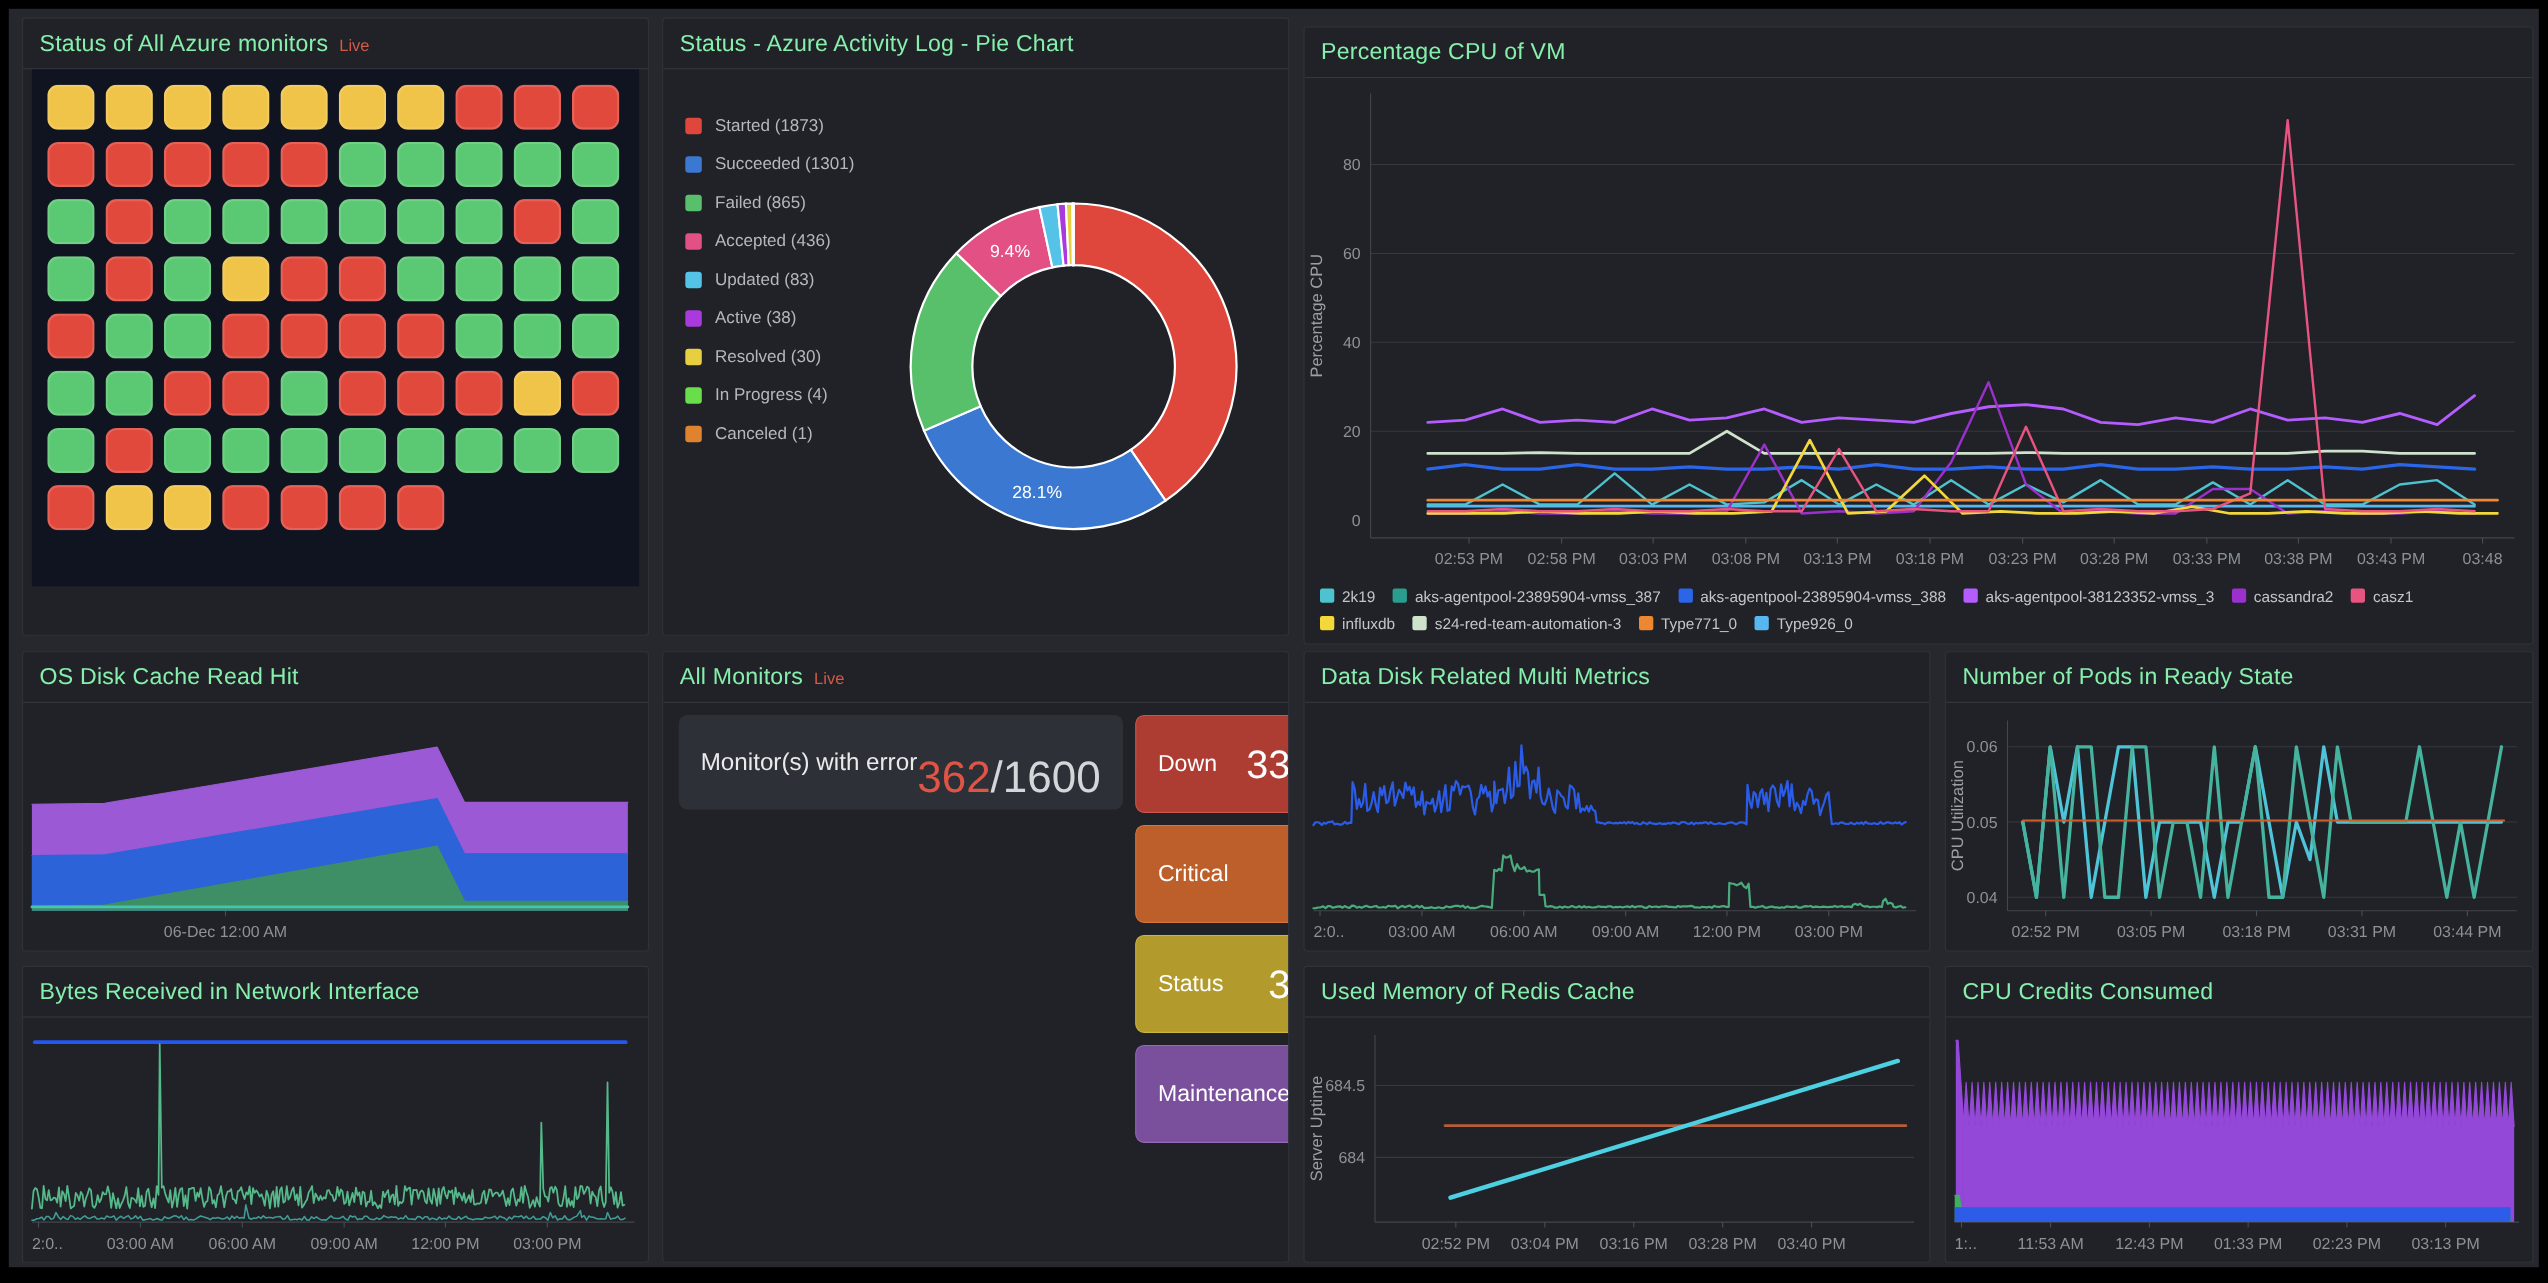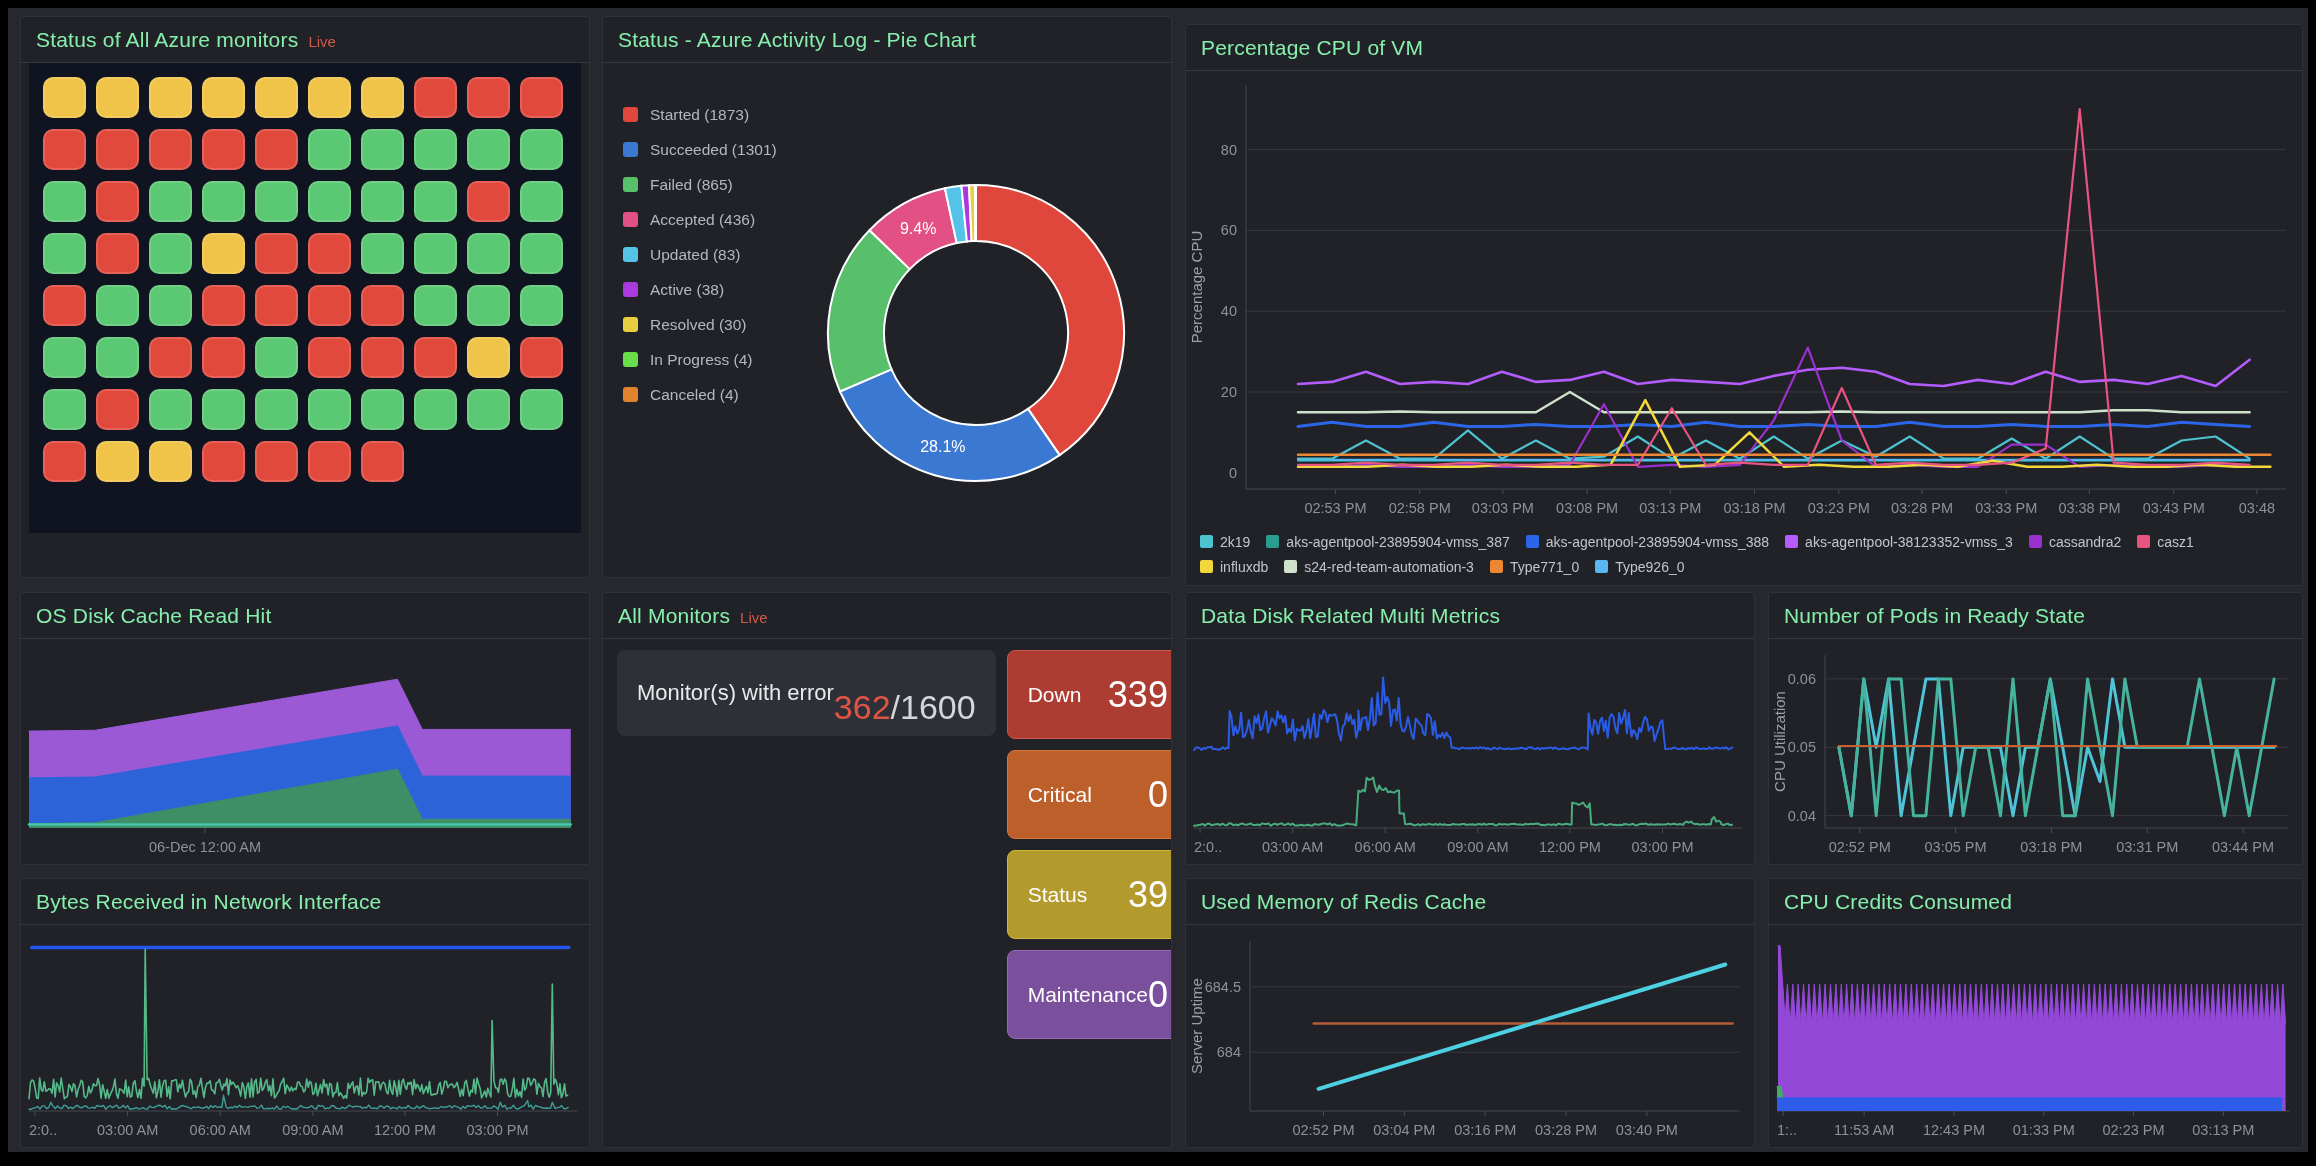--- a/index.html
+++ b/index.html
@@ -25,21 +25,21 @@
   .cpu-legend{position:absolute;left:14px;bottom:6px;right:10px;}
   .cpu-legend .row{display:flex;align-items:center;gap:16px;height:25px;}
   .cpu-legend .item{display:flex;align-items:center;gap:7px;}
   .cpu-legend .swatch{width:13px;height:13px;border-radius:2px;}
   .cpu-legend .lbl{font-size:14px;color:#c2c5c9;white-space:nowrap;}
   
   .mon-body{position:absolute;left:14px;right:14px;top:46px;bottom:0;padding-top:11px;display:flex;flex-direction:row;gap:11px;}
   .mon-error-card{background:#2d3036;border-radius:8px;height:86px;flex:0 0 auto;display:flex;align-items:center;
                   justify-content:space-between;padding:0 20px;}
   .mon-error-label{font-size:22px;color:#e8eaec;}
-  .mon-error-val{font-size:34px;margin-top:28px;}
+  .mon-error-val{font-size:40px;margin-top:28px;}
   .mon-error-val .err{color:#e05445;}
   .mon-error-val .tot{color:#d4d7da;}
   .mon-card{border-radius:8px;height:89px;flex:0 0 auto;display:flex;align-items:center;justify-content:space-between;
             padding:0 20px;border:1.5px solid transparent;box-sizing:border-box;}
   .mon-card .lbl{font-size:21px;color:#fff;}
   .mon-card .val{font-size:36px;color:#fff;}
   svg text{font-family:"Liberation Sans",sans-serif;}
 </style>
 </head>
 <body>
@@ -166,21 +166,21 @@
         <li>
           <span class="swatch" style="background: rgb(232, 207, 63);"></span>
           <span class="lbl">Resolved (30)</span>
         </li>
         <li>
           <span class="swatch" style="background: rgb(106, 222, 74);"></span>
           <span class="lbl">In Progress (4)</span>
         </li>
         <li>
           <span class="swatch" style="background: rgb(224, 131, 47);"></span>
-          <span class="lbl">Canceled (4)</span>
+          <span class="lbl">Canceled (1)</span>
         </li>
       </ul>
     <svg id="donut-svg" width="568" height="514" style="position:absolute;left:0;top:46px;">
         <path d="M373.0,122.0 A148,148 0 0 1 456.6,392.1 L425.0,345.9 A92,92 0 0 0 373.0,178.0 Z" fill="#e0473c" stroke="#fff" stroke-width="2"></path>
         <path d="M456.6,392.1 A148,148 0 0 1 237.0,328.5 L288.5,306.3 A92,92 0 0 0 425.0,345.9 Z" fill="#3a78d1" stroke="#fff" stroke-width="2"></path>
         <path d="M237.0,328.5 A148,148 0 0 1 266.5,167.2 L306.8,206.1 A92,92 0 0 0 288.5,306.3 Z" fill="#58c06a" stroke="#fff" stroke-width="2"></path>
         <path d="M266.5,167.2 A148,148 0 0 1 341.9,125.3 L353.7,180.1 A92,92 0 0 0 306.8,206.1 Z" fill="#e25084" stroke="#fff" stroke-width="2"></path>
         <path d="M341.9,125.3 A148,148 0 0 1 358.4,122.7 L363.9,178.5 A92,92 0 0 0 353.7,180.1 Z" fill="#55c3e8" stroke="#fff" stroke-width="2"></path>
         <path d="M358.4,122.7 A148,148 0 0 1 366.0,122.2 L368.6,178.1 A92,92 0 0 0 363.9,178.5 Z" fill="#a93add" stroke="#fff" stroke-width="2"></path>
         <path d="M366.0,122.2 A148,148 0 0 1 372.0,122.0 L372.4,178.0 A92,92 0 0 0 368.6,178.1 Z" fill="#e8cf3f" stroke="#fff" stroke-width="2"></path>

